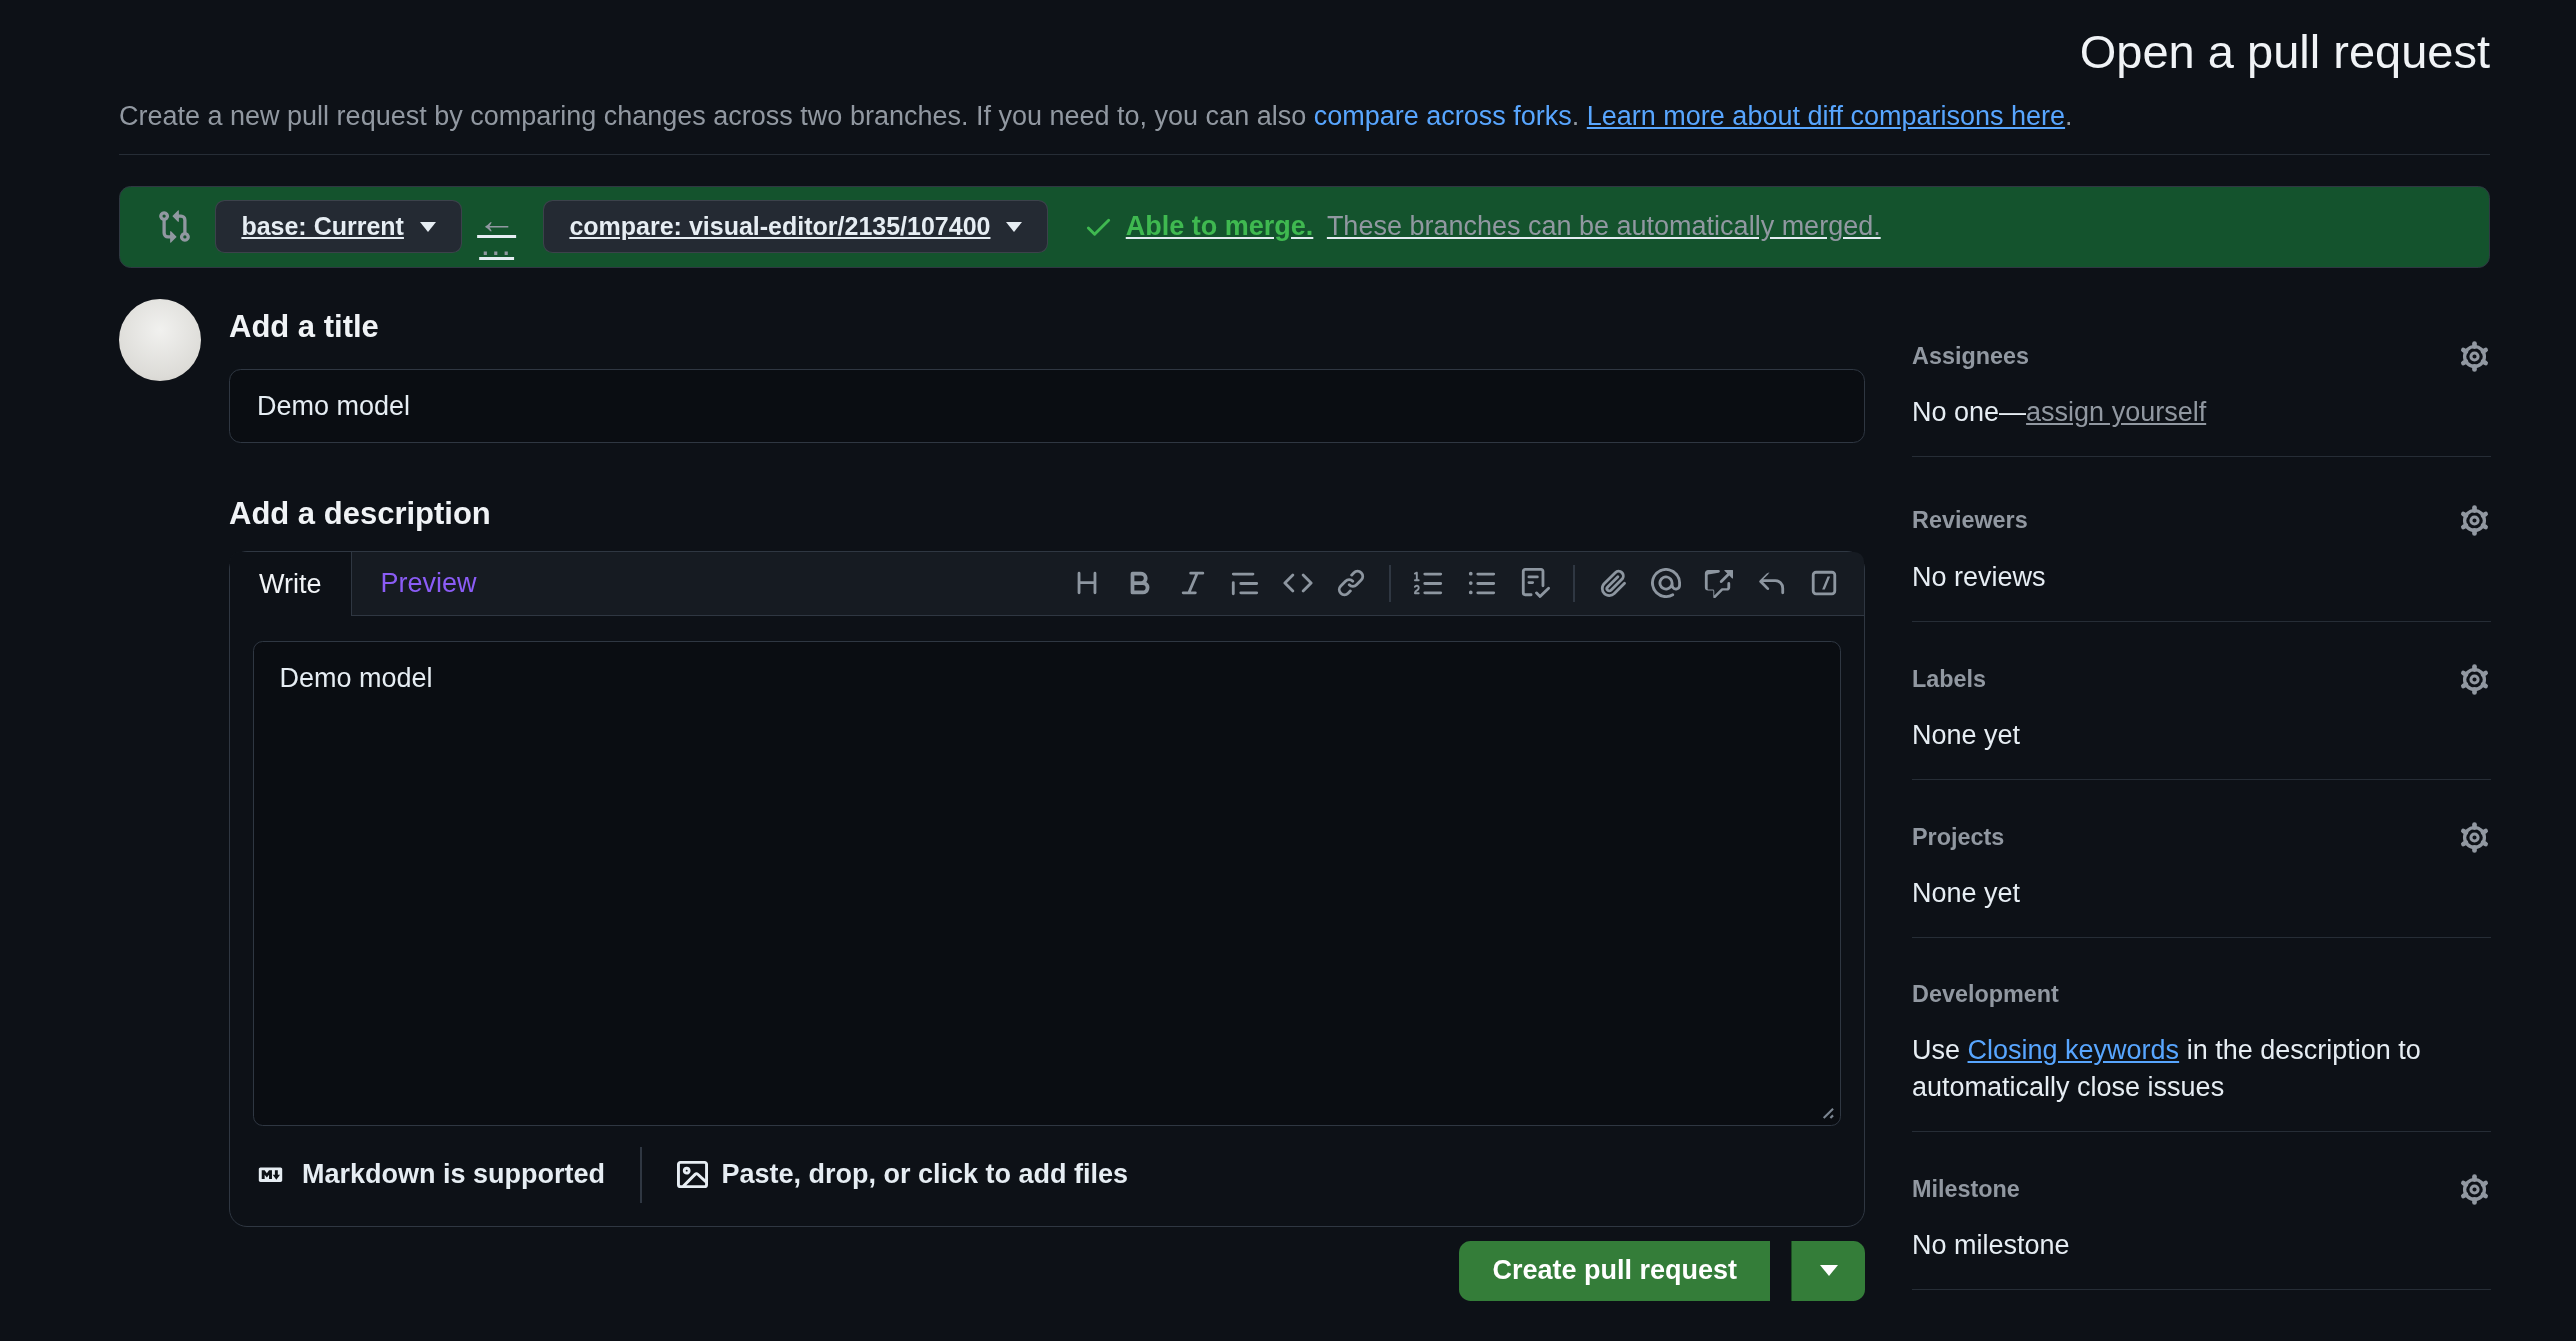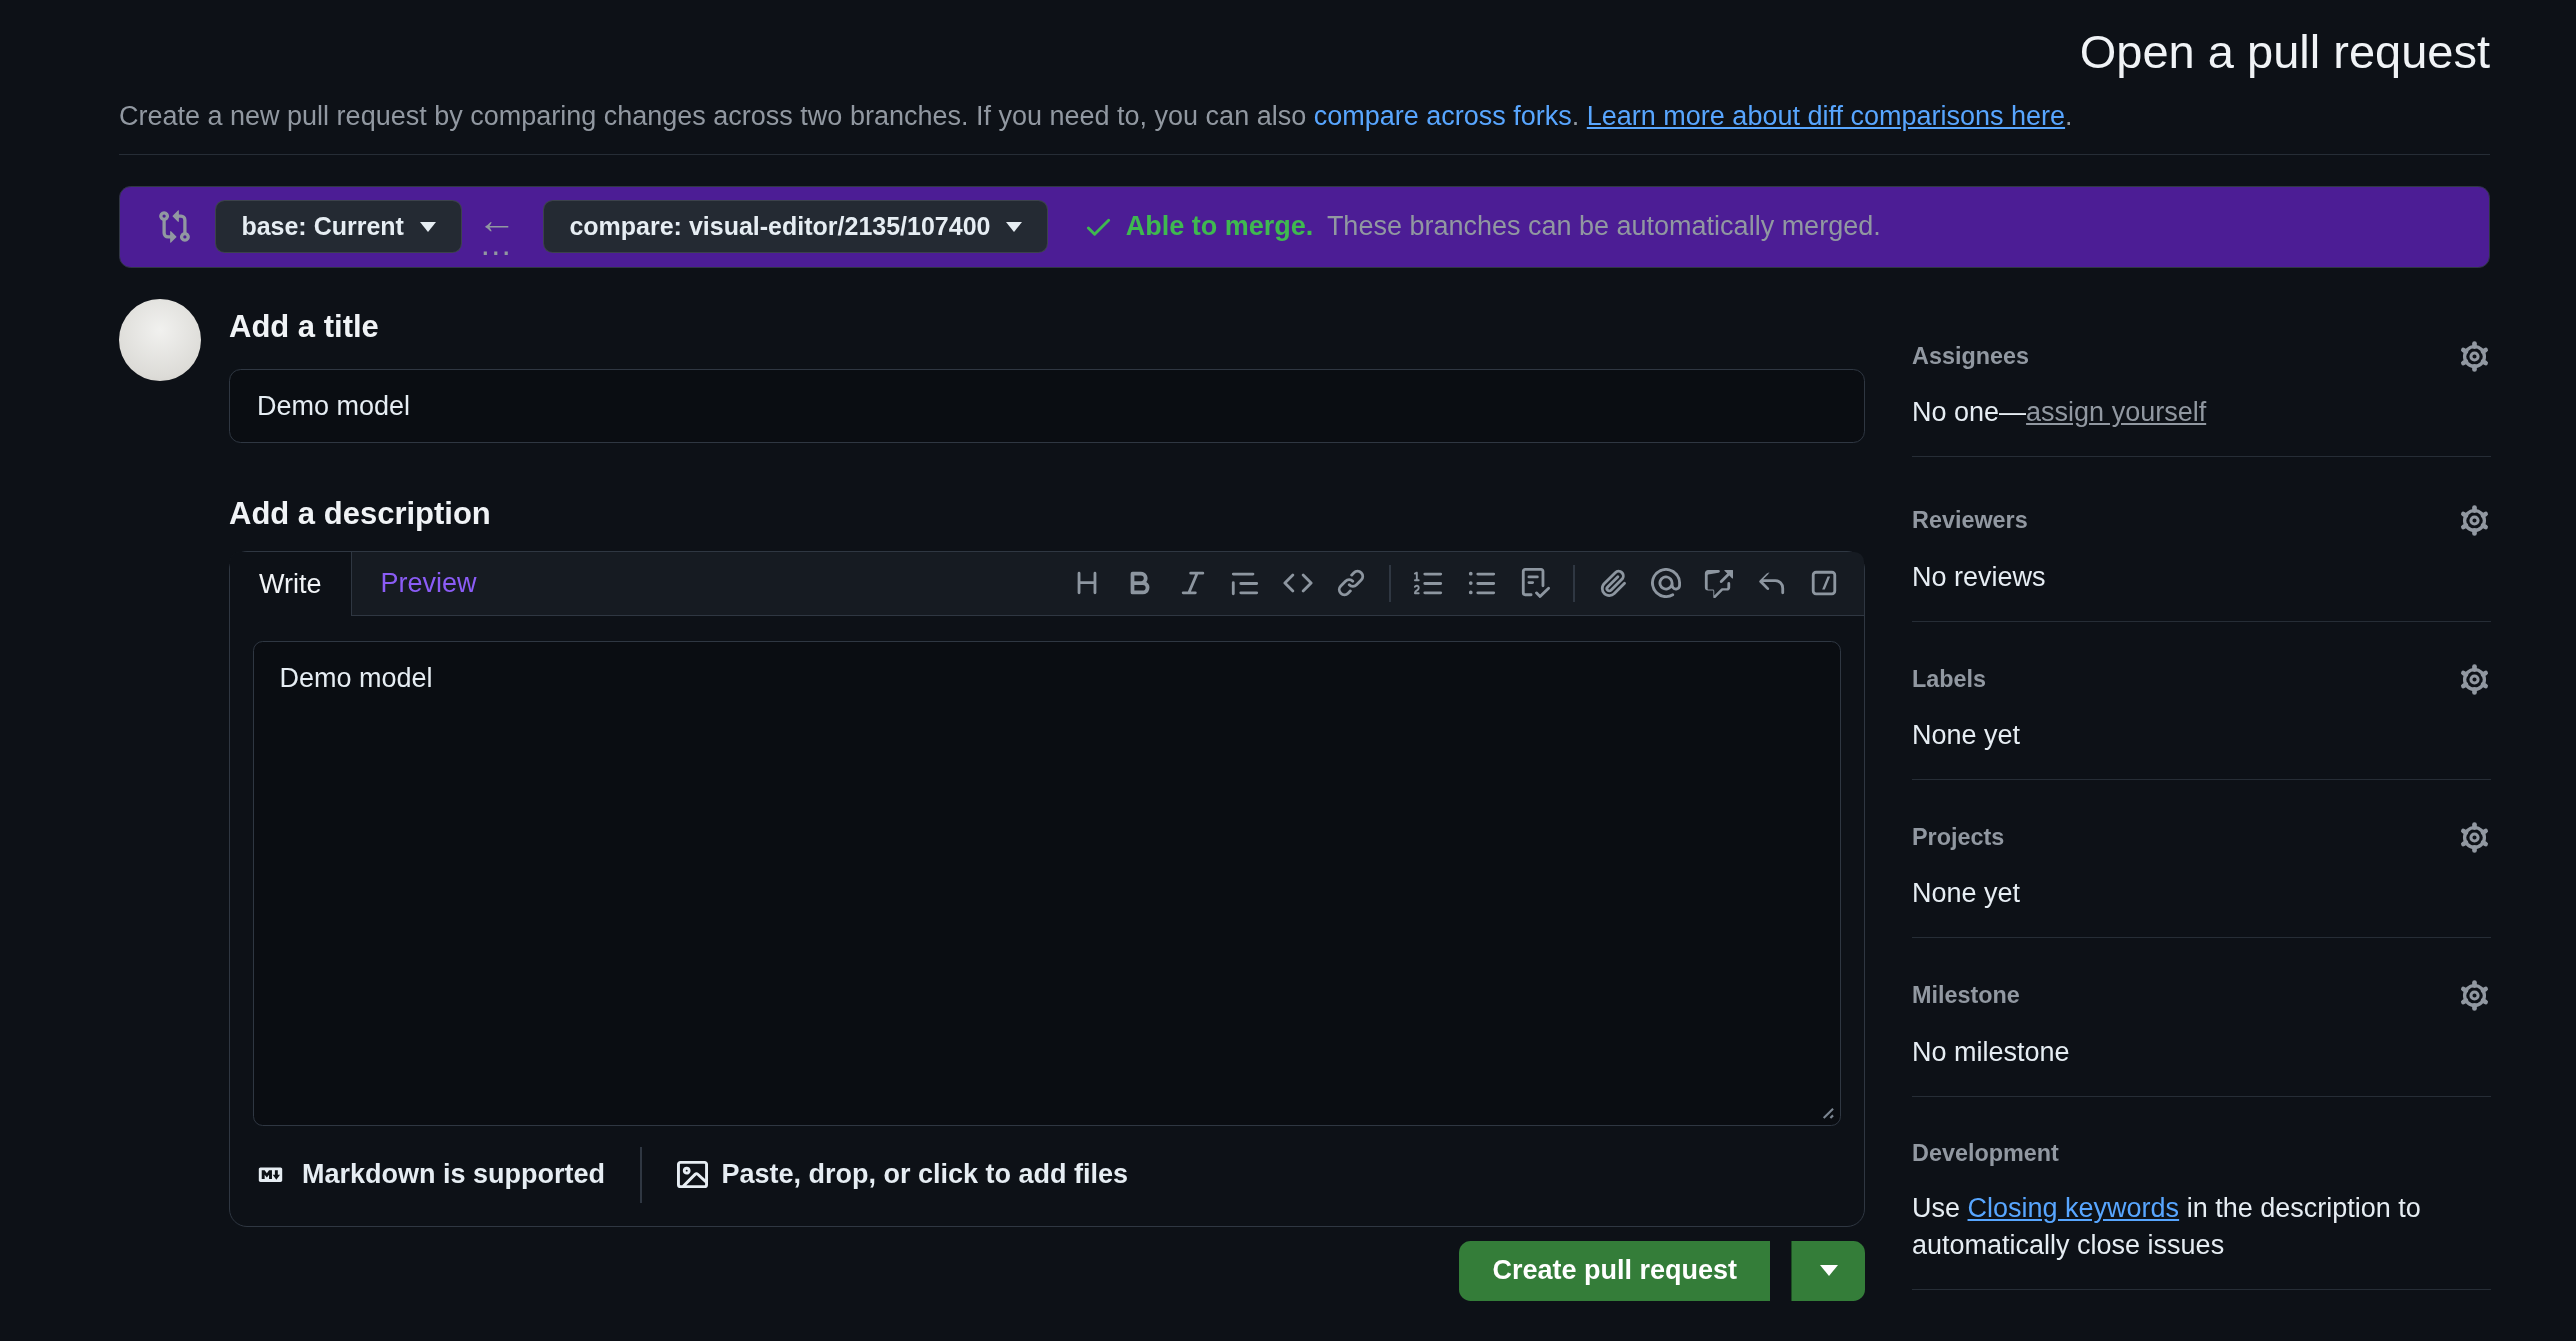--- a/index.html
+++ b/index.html
@@ -9,22 +9,22 @@
   .container { padding:23.4px 86px 0 119px; }
 
   
   .page-header { border-bottom:1.9px solid #262d36; padding-bottom:17.5px; }
   .page-title { font-size:47px; font-weight:500; line-height:58px; color:#f0f3f6;text-align:right; }
   .page-subtitle { margin-top:16px; font-size:27px; line-height:39px; color:#9198a1; }
   .link { color:#58a6ff; text-decoration:none; cursor:pointer; }
   .link.underline { text-decoration:underline; }
 
   
-  .branch-bar { margin-top:31px; height:82px; background:#4c1d95; border:1.9px solid #2f3742;
-    border-radius:11.7px; display:flex; align-items:center; padding:0 11.7px 0 37px; }
+  .branch-bar { margin-top:31px; height:82px; background:#14532d; border:1.9px solid #2f3742;
+    border-radius:11.7px; display:flex; align-items:center; padding:0 11.7px 0 37px;text-decoration:underline; }
   .octicon { display:block; fill:currentColor; }
   .compare-glyph { color:#9198a1; width:35px; height:35px; }
   .branch-btn { display:flex; align-items:center; gap:15.6px; height:53px; margin-left:23.4px;
     background:#242a33; border:1.9px solid rgba(240,246,252,0.12); border-radius:9.7px;
     padding:0 25px; font-size:25px; font-weight:600; color:#e6edf3; cursor:pointer; }
   .caret-down { width:0; height:0; border-left:8.8px solid transparent; border-right:8.8px solid transparent;
     border-top:10.7px solid currentColor; display:inline-block; }
   .range-arrow { display:flex; flex-direction:column; align-items:center; color:#9198a1;
     margin:0 3.9px 0 15.6px; line-height:1; }
   .range-arrow .arr { font-size:39px; line-height:33px; }
@@ -365,35 +365,35 @@
             <span class="sb-label">Projects</span>
             <span class="gear-btn"><svg viewBox="0 0 24 24">
                   <use href="#i-gear-prim"></use>
                 </svg></span>
           </div>
           <div class="sb-value">None yet</div>
         </div>
 
         <div class="sb-section">
           <div class="sb-head">
+            <span class="sb-label">Development</span>
+          </div>
+          <div class="sb-value"><span>Use </span><a class="link underline">Closing keywords</a><span> in the description to automatically close issues</span></div>
+        </div>
+
+        <div class="sb-section">
+          <div class="sb-head">
             <span class="sb-label">Milestone</span>
             <span class="gear-btn"><svg viewBox="0 0 24 24">
                   <use href="#i-gear-prim"></use>
                 </svg></span>
           </div>
           <div class="sb-value">No milestone</div>
         </div>
 
-        <div class="sb-section">
-          <div class="sb-head">
-            <span class="sb-label">Development</span>
-          </div>
-          <div class="sb-value"><span>Use </span><a class="link underline">Closing keywords</a><span> in the description to automatically close issues</span></div>
-        </div>
-
         <div class="sb-helpful">
           
           
         </div>
 
       </div>
     </div>
   </div>
 </div>
 

